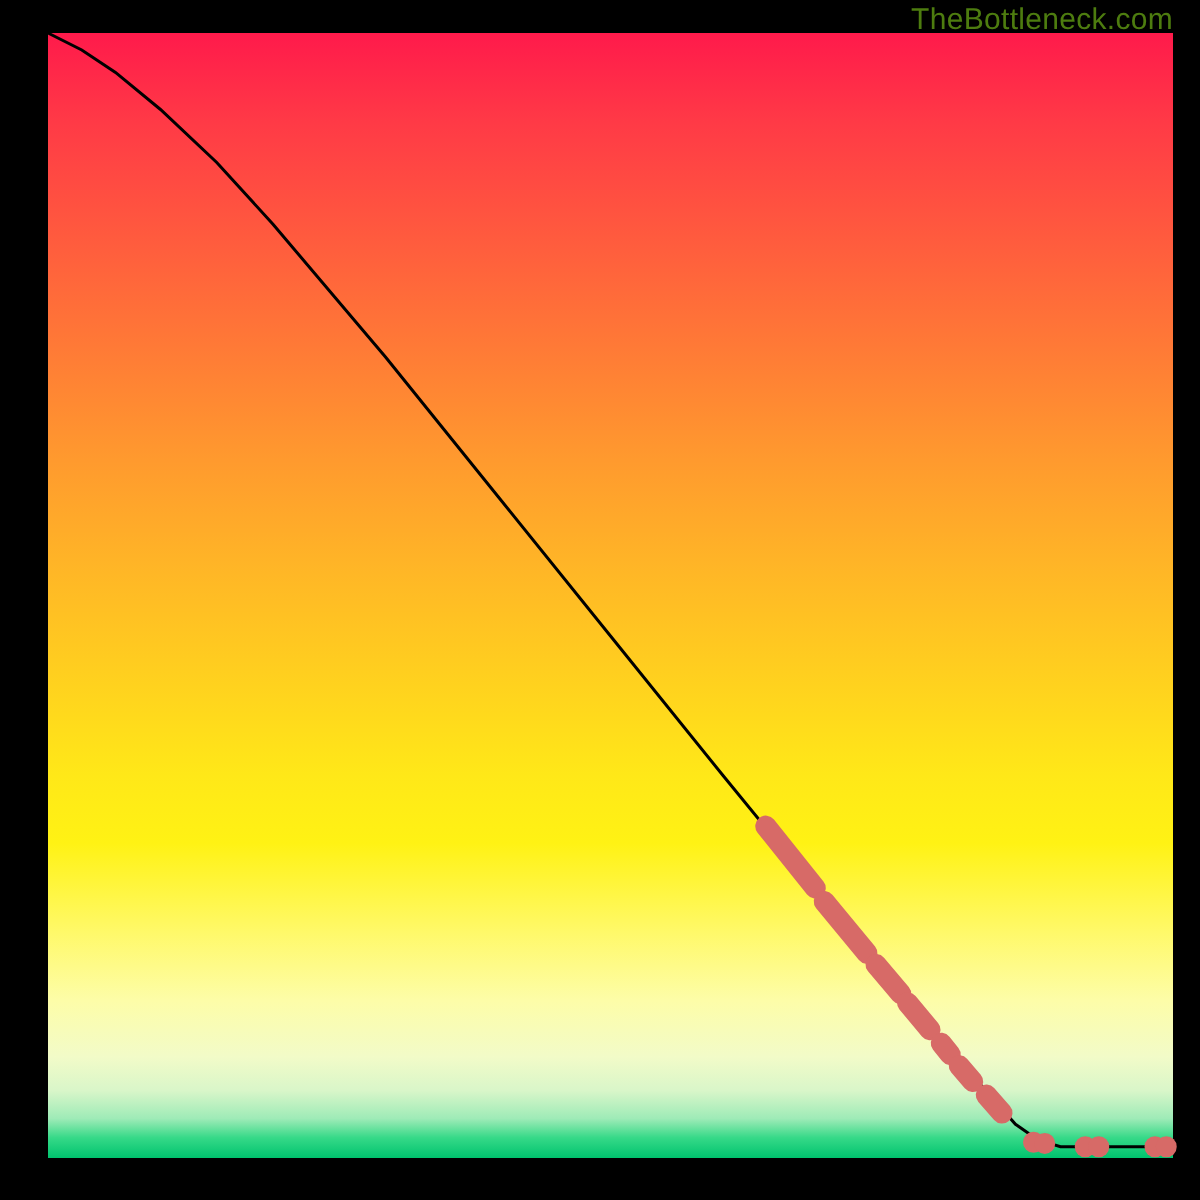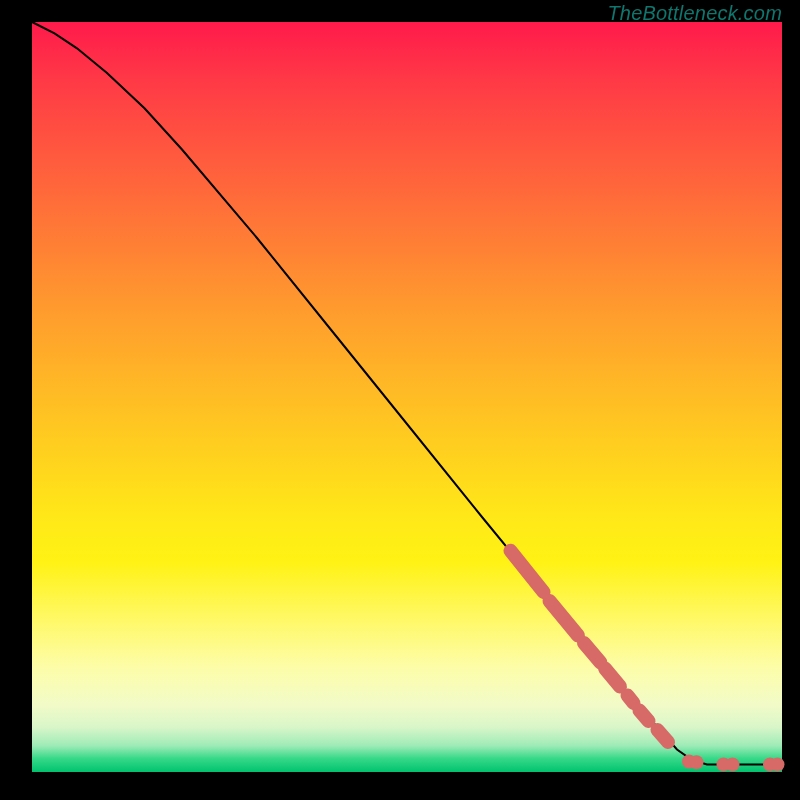--- a/index.html
+++ b/index.html
@@ -40,26 +40,25 @@
       #d9f6c9 94%,
       #9eebb7 96.5%,
       #36d988 98.2%,
       #00c36e 100%
     );
   }
   .watermark {
     position: absolute;
     top: 2px;
     right: 18px;
-    color: #0f766e;
+    color: #4d7c0f;
     font-size: 20px;
     font-weight: 500;
     letter-spacing: 0.2px;
     user-select: none;
-    font-style: italic;
   }
   svg.curve {
     position: absolute;
     left: 0;
     top: 0;
     width: 750px;
     height: 750px;
     overflow: visible;
   }
 </style>

